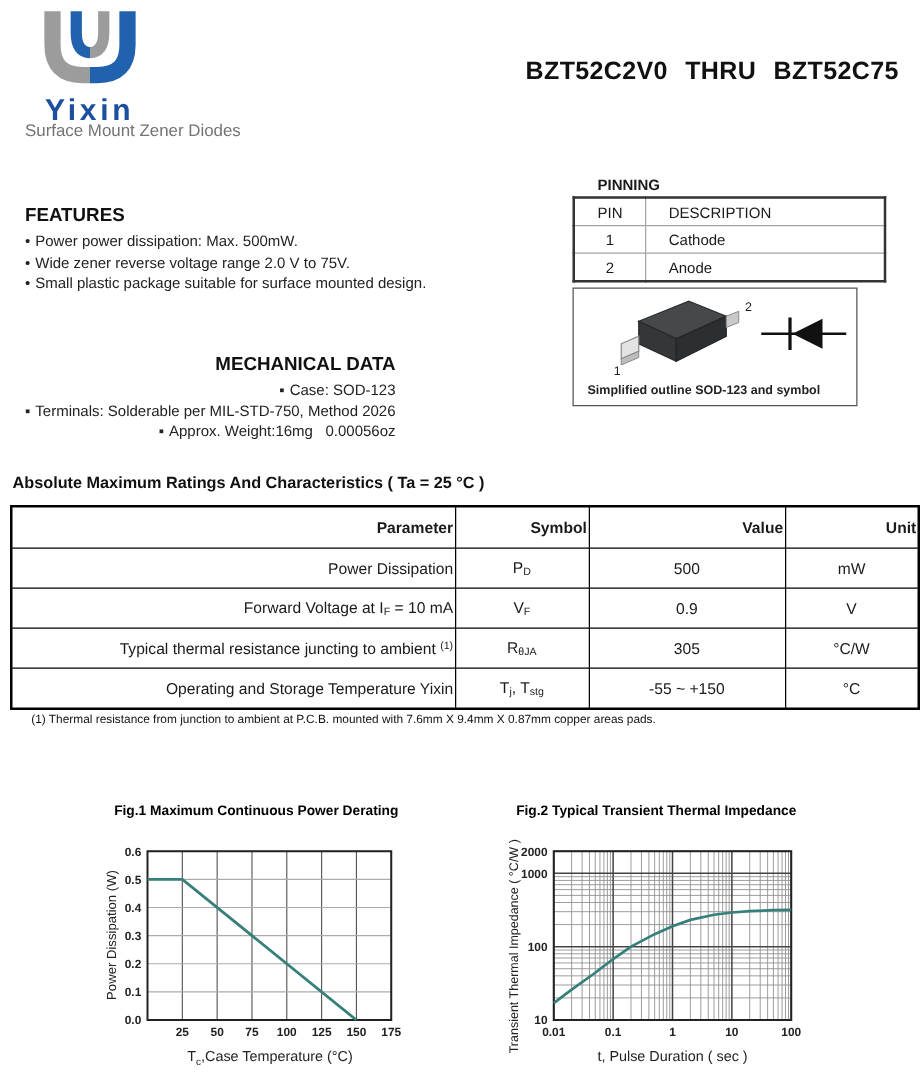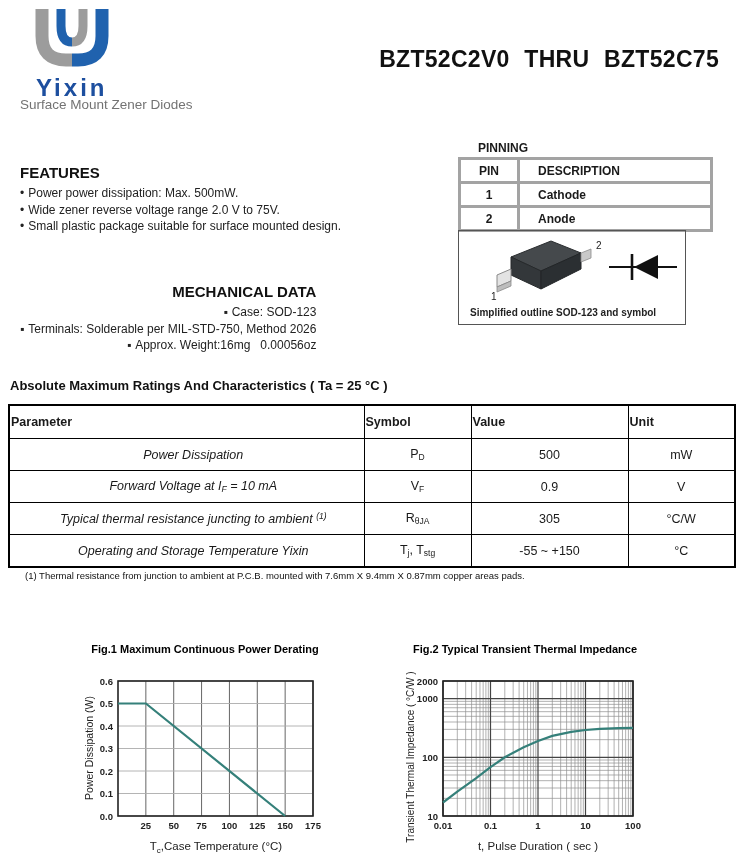--- a/index.html
+++ b/index.html
@@ -2,47 +2,47 @@
 <html><head>
 <meta charset="utf-8">
 <style>
   html,body{margin:0;padding:0;background:#fff;}
   .page{position:relative;width:737px;height:864px;background:#fff;overflow:hidden;
         font-family:"Liberation Sans","DejaVu Sans",sans-serif;color:#1a1a1a;}
 
   
   .logo{position:absolute;left:28px;top:6px;width:120px;}
   .logo-text{font-size:24px;font-weight:bold;color:#1d4f9f;letter-spacing:3px;margin-left:8px;margin-top:-2px;}
-  .title{position:absolute;top:46px;right:18px;margin:0;font-size:23px;font-weight:bold;color:#111;word-spacing:8px;letter-spacing:0.3px;}
+  .title{position:absolute;top:46px;right:18px;margin:0;font-size:20px;font-weight:bold;color:#111;word-spacing:8px;letter-spacing:0.3px;}
   .subtitle{position:absolute;left:20px;top:97px;font-size:13.5px;color:#737373;}
 
   
   .txtblock{position:absolute;left:20px;}
   .txtblock h2{font-size:15px;font-weight:bold;margin:0 0 4px 0;color:#111;}
   .txtblock ul{list-style:none;margin:0;padding:0;font-size:12px;line-height:16.5px;color:#222;}
   .blt{margin-right:4px;}
 
   
   .pinning-head{position:absolute;left:478px;top:141px;font-size:12px;font-weight:bold;}
   .pinning-table{position:absolute;left:458px;top:157px;width:228px;border-collapse:collapse;font-size:12px;
                  border:2px solid #333;table-layout:fixed;}
-  .pinning-table td{border:3px solid #a3a3a3;height:21px;padding:0;font-weight:bold;}
+  .pinning-table td{border:1px solid #a3a3a3;height:21px;padding:0;}
   .pinning-table td.c0{width:56px;text-align:center;}
   .pinning-table td.c1{width:172px;text-align:left;padding-left:18px;}
 
   .outline-box{position:absolute;left:458px;top:230px;width:228px;height:95px;border:1.5px solid #555;box-sizing:border-box;}
   .outline-caption{position:absolute;left:11px;bottom:6px;font-size:10px;font-weight:bold;color:#222;}
 
   
   .ratings-heading{position:absolute;left:10px;top:378px;margin:0;font-size:13px;font-weight:bold;color:#111;}
   .ratings-table{position:absolute;left:8px;top:404px;width:726px;border-collapse:collapse;font-size:12.5px;
                  border:2px solid #000;table-layout:fixed;}
-  .ratings-table th{border:1px solid #000;height:30px;font-weight:bold;text-align:left;}
+  .ratings-table th{border:1px solid #000;height:30px;font-weight:bold;text-align:right;}
   .ratings-table td{border:1px solid #000;height:29px;text-align:center;}
-  .ratings-table td.param{text-align:center;padding-left:14px;font-style:italic;}
+  .ratings-table td.param{text-align:right;padding-left:14px;}
   .ratings-table sub{font-size:8.5px;vertical-align:-2px;}
   .ratings-table sup{font-size:8.5px;vertical-align:4px;}
   .footnote{position:absolute;left:25px;top:570px;font-size:9.5px;color:#111;}
 
   
   .chart-title{position:absolute;font-size:11px;font-weight:bold;text-align:center;color:#000;}
   #fig1-title{left:45px;top:643px;width:320px;}
   #fig2-title{left:400px;top:643px;width:250px;}
   #chart0{position:absolute;left:45px;top:657px;}
   #chart1{position:absolute;left:400px;top:657px;}

